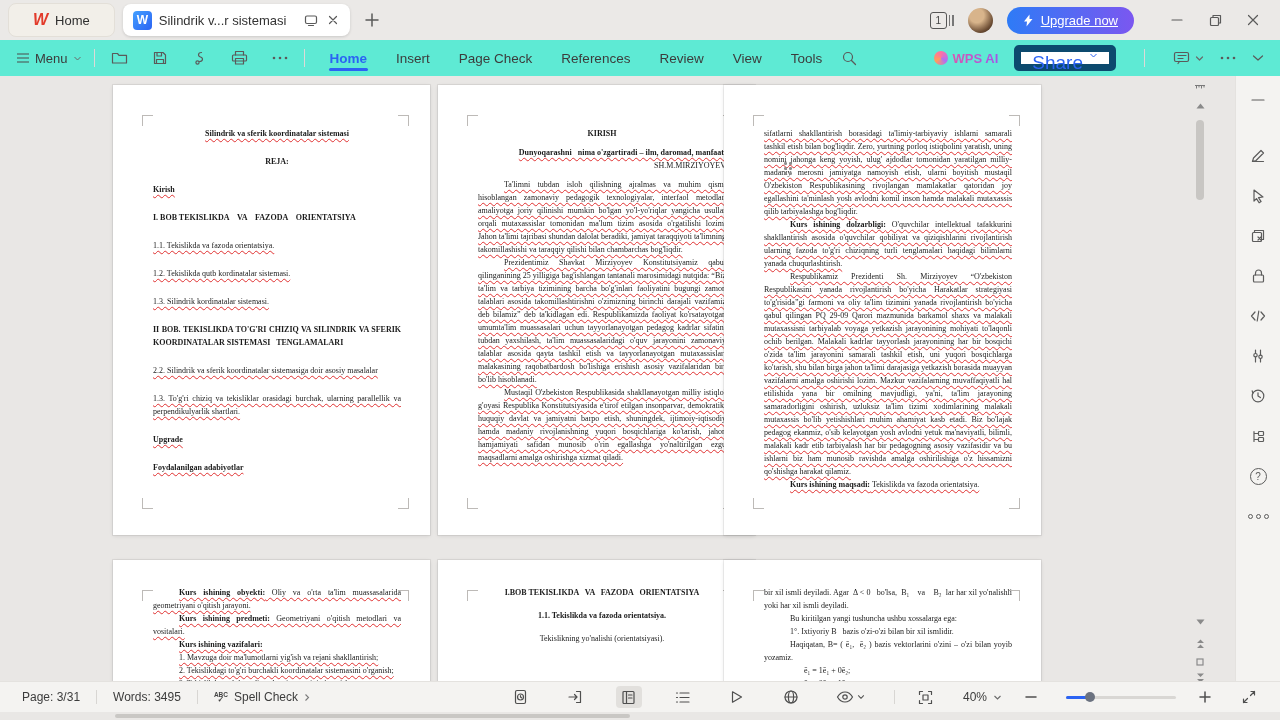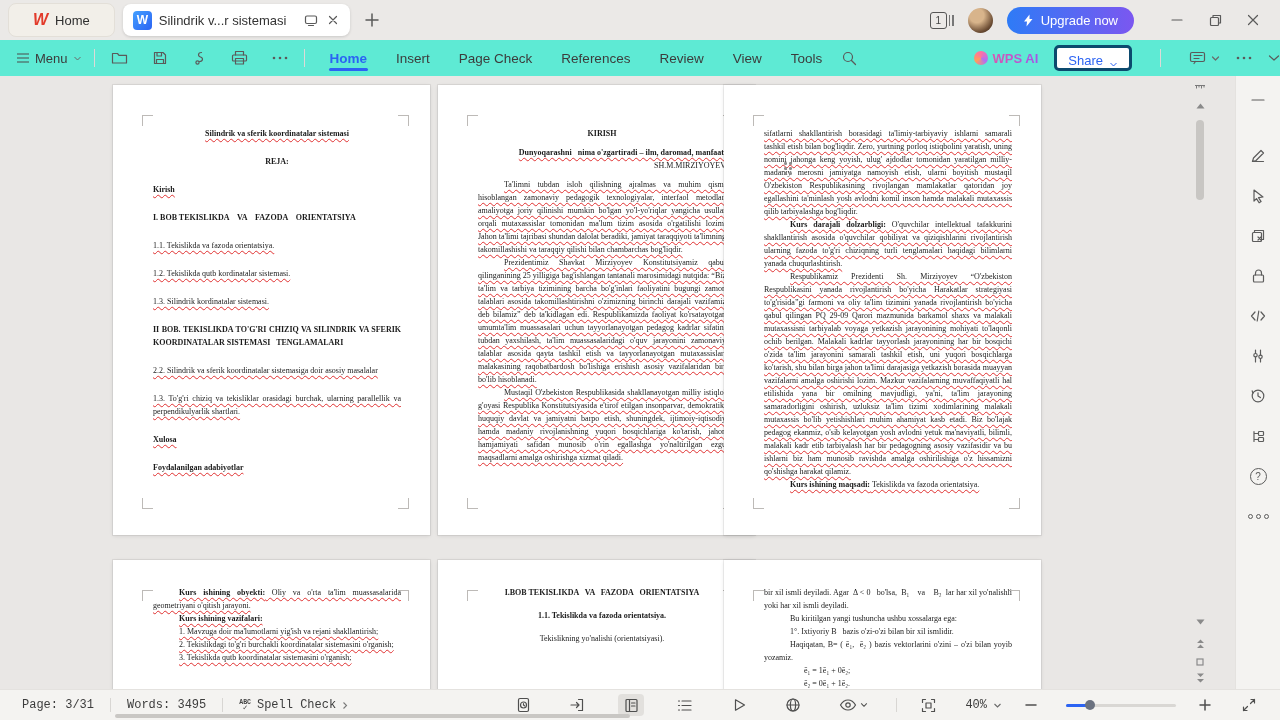--- a/index.html
+++ b/index.html
@@ -18,40 +18,40 @@
   .ic svg{stroke:#5a5a5a;fill:none;stroke-width:1.2;stroke-linecap:round;stroke-linejoin:round;display:block;}
   .plusbtn{margin-left:14px;}
   .tb-right{margin-left:auto;display:flex;align-items:center;gap:14px;padding-right:10px;}
   .wincount{display:flex;align-items:center;gap:2px;}
   .wincount .box{width:15px;height:15px;border:1.2px solid #555;border-radius:3px;font-size:10px;color:#444;
                  display:flex;align-items:center;justify-content:center;}
   .wincount .bars{display:flex;gap:2px;}
   .wincount .bars i{width:1.5px;height:11px;background:#777;}
   .avatar{width:25px;height:25px;border-radius:50%;background:radial-gradient(circle at 35% 30%,#d8b48b 0 30%,#6b4c33 70%,#2e2019);}
   .upgrade{display:flex;align-items:center;gap:7px;height:27px;padding:0 16px;border:none;border-radius:14px;
-           background:linear-gradient(90deg,#2e7bf6,#7b57f0);color:#fff;font-size:13px;cursor:pointer;}
+           background:linear-gradient(90deg,#2e7bf6,#7b57f0);color:#fff;font-size:13px;cursor:pointer;text-decoration:underline;}
   .winbtns{display:flex;align-items:center;gap:4px;margin-left:12px;}
   .winbtn{width:34px;height:30px;display:flex;align-items:center;justify-content:center;}
   
   .ribbon{position:absolute;left:0;top:40px;width:100%;height:36px;background:#5eead4;border-bottom:1px solid #e6e4e1;
           display:flex;align-items:center;font-size:13px;}
   .menu-group{display:flex;align-items:center;gap:5px;margin-left:16px;color:#3c3c3c;}
   .vsep{width:1px;height:18px;background:#dcdad7;margin:0 12px;}
   .qicons{display:flex;align-items:center;gap:24px;margin:0 4px;}
   .tabs{display:flex;align-items:center;gap:27px;margin-left:12px;color:#3c3c3c;font-size:13.5px;}
   .tab{position:relative;padding:7px 1px;cursor:default;}
   .tab.active{color:#2b63f3;font-weight:bold;}
   .tab.active::after{content:"";position:absolute;left:0;right:0;bottom:2px;height:3px;border-radius:2px;background:#2b63f3;}
   .searchbtn{margin-left:18px;}
-  .rb-right{margin-left:auto;display:flex;align-items:center;gap:16px;}
+  .rb-right{margin-left:auto;display:flex;align-items:center;gap:16px;padding-right:16px;}
   .wpsai{display:flex;align-items:center;gap:5px;font-size:13px;font-weight:bold;
          background:linear-gradient(90deg,#f0569b,#a355e8);-webkit-background-clip:text;background-clip:text;color:transparent;}
   .aidot{width:14px;height:14px;border-radius:50%;background:conic-gradient(#ff6fa5,#b06ff5,#ff9d5c,#ff6fa5);}
-  .sharebtn{display:flex;align-items:flex-end;gap:6px;height:26px;padding:0 11px;border:3px solid #0c4a6e;border-radius:5px;
-            background:#fff;color:#2b63f3;font-size:13px;}
+  .sharebtn{display:flex;align-items:flex-start;gap:6px;height:26px;padding:0 11px;border:7px solid #0c4a6e;border-radius:5px;
+            background:#fff;color:#2b63f3;font-size:19px;}
   
   .workarea{position:absolute;left:0;top:76px;right:0;bottom:30px;background:#e9e7e5;overflow:hidden;}
   .page{position:absolute;width:317px;height:450px;background:#fff;box-shadow:0 0 0 1px rgba(0,0,0,.06),0 1px 4px rgba(0,0,0,.10);}
   .page:nth-child(3n+1){left:113px;} .page:nth-child(3n+2){left:438px;} .page:nth-child(3n){left:724px;}
   .page:nth-child(-n+3){top:9px;} .page:nth-child(n+4){top:484px;}
   .pg-inner{position:absolute;left:40px;right:29px;bottom:30px;overflow:hidden;
             font-family:"Liberation Serif",serif;font-size:8px;line-height:13px;color:#1b1b1b;}
   .p-top .pg-inner{top:42px;} .p-bot .pg-inner{top:26px;}
   .para{text-align:justify;white-space:pre-wrap;margin:0;}
   .toc .para{margin-bottom:15px;}
@@ -75,22 +75,22 @@
   .sidebar{position:absolute;right:0;top:76px;bottom:30px;width:44px;background:#f4f3f1;border-left:1px solid #e4e2df;
            display:flex;flex-direction:column;align-items:center;}
   .sb-ic{width:28px;height:28px;display:flex;align-items:center;justify-content:center;margin-top:12px;}
   .sb-ic:first-child{margin-top:10px;}
   .sb-gap{margin-top:28px;}
   .sb-ic svg{stroke:#5c5c5c;fill:none;stroke-width:1.2;stroke-linecap:round;stroke-linejoin:round;display:block;}
   .helpq{width:15px;height:15px;border:1.2px solid #5c5c5c;border-radius:50%;font-size:10px;color:#5c5c5c;
          display:flex;align-items:center;justify-content:center;}
   .moredots{display:flex;gap:3px;} .moredots i{width:3px;height:3px;border-radius:50%;border:1px solid #5c5c5c;}
   
-  .statusbar{position:absolute;left:0;bottom:0;width:100%;height:30px;background:#f4f3f1;border-top:1px solid #e4e2df;
-             display:flex;align-items:center;font-size:12px;color:#3c3c3c;font-family:Liberation Mono, monospace;}
+  .statusbar{position:absolute;left:0;bottom:8px;width:100%;height:30px;background:#f4f3f1;border-top:1px solid #e4e2df;
+             display:flex;align-items:center;font-size:12px;color:#3c3c3c;}
   .sb-left{display:flex;align-items:center;gap:0;margin-left:22px;}
   .ssep{width:1px;height:14px;background:#d8d6d3;margin:0 16px;}
   .spell{display:flex;align-items:center;gap:6px;}
   .abc{font-size:6.5px;font-weight:bold;line-height:5px;color:#444;text-align:center;}
   .abc .ck{font-size:8px;color:#444;}
   .sb-right{margin-left:auto;display:flex;align-items:center;gap:0;padding-right:18px;}
   .st-ic{width:26px;height:22px;display:flex;align-items:center;justify-content:center;margin-left:28px;border-radius:4px;}
   .st-ic.active{background:#e2e0dd;}
   .st-ic svg{stroke:#4f4f4f;fill:none;stroke-width:1.2;stroke-linecap:round;stroke-linejoin:round;display:block;}
   .zoomtxt{margin-left:24px;color:#3c3c3c;display:flex;align-items:center;gap:6px;}
@@ -272,21 +272,21 @@
             <div class="para c b sp">Silindrik va sferik koordinatalar sistemasi</div>
             <div class="para c b">REJA:</div>
             <div class="para b sp">Kirish</div>
             <div class="para b">I. BOB TEKISLIKDA    VA    FAZODA    ORIENTATSIYA</div>
             <div class="para sp">1.1. Tekislikda va fazoda orientatsiya.</div>
             <div class="para sp">1.2. Tekislikda qutb kordinatalar sistemasi.</div>
             <div class="para sp">1.3. Silindrik kordinatalar sistemasi.</div>
             <div class="para b">II BOB. TEKISLIKDA TO'G'RI CHIZIQ VA SILINDRIK VA SFERIK KOORDINATALAR SISTEMASI   TENGLAMALARI</div>
             <div class="para sp">2.2. Silindrik va sferik koordinatalar sistemasiga doir asosiy masalalar</div>
             <div class="para sp">1.3. To'g'ri chiziq va tekisliklar orasidagi burchak, ularning parallellik va perpendikulyarlik shartlari.</div>
-            <div class="para b sp">Xulosa</div>
+            <div class="para b sp">Upgrade</div>
             <div class="para b sp">Foydalanilgan adabiyotlar</div>
           </div>
         </div>
         <div class="page p-top">
           <i class="crop tl"></i>
           <i class="crop tr"></i>
           <i class="crop bl"></i>
           <i class="crop br"></i>
           <div class="pg-inner">
             <div class="para c b mb">KIRISH</div>
@@ -297,30 +297,31 @@
             <div class="para i sp">Mustaqil O'zbekiston Respublikasida shakllanayotgan milliy istiqlol g'oyasi Respublika Konstitutsiyasida e'tirof etilgan insonparvar, demokratik, huquqiy davlat va jamiyatni barpo etish, shuningdek, ijtimoiy-iqtisodiy hamda madaniy rivojlanishning yuqori bosqichlariga ko'tarish, jahon hamjamiyati safidan munosib o'rin egallashga yo'naltirilgan ezgu maqsadlarni amalga oshirishga xizmat qiladi.</div>
           </div>
         </div>
         <div class="page p-top">
           <i class="crop tl"></i>
           <i class="crop tr"></i>
           <i class="crop bl"></i>
           <i class="crop br"></i>
           <div class="pg-inner">
             <div class="para sp">sifatlarni shakllantirish borasidagi ta'limiy-tarbiyaviy ishlarni samarali tashkil etish bilan bog'liqdir. Zero, yurtning porloq istiqbolini yaratish, uning nomini jahonga keng yoyish, ulug' ajdodlar tomonidan yaratilgan milliy-madaniy merosni jamiyatga namoyish etish, ularni boyitish mustaqil O'zbekiston Respublikasining rivojlangan mamlakatlar qatoridan joy egallashini ta'minlash yosh avlodni komil inson hamda malakali mutaxassis qilib tarbiyalashga bog'liqdir.</div>
-            <div class="para i sp"><b>Kurs darajali dolzarbligi:</b> O'quvchilar intellektual tafakkurini shakllantirish asosida o'quvchilar qobiliyat va qiziqishlarini rivojlantirish ularning fazoda to'g'ri chiziqning turli tenglamalari haqidagi bilimlarni yanada chuqurlashtirish.</div>
+            <div class="para i sp"><b>Kurs ishining dolzarbligi:</b> O'quvchilar intellektual tafakkurini shakllantirish asosida o'quvchilar qobiliyat va qiziqishlarini rivojlantirish ularning fazoda to'g'ri chiziqning turli tenglamalari haqidagi bilimlarni yanada chuqurlashtirish.</div>
             <div class="para i sp">Respublikamiz Prezidenti Sh. Mirziyoyev “O'zbekiston Respublikasini yanada rivojlantirish bo'yicha Harakatlar strategiyasi to'g'risida”gi farmoni va oliy ta'lim tizimini yanada rivojlantirish bo'yicha qabul qilingan PQ 29-09 Qarori mazmunida barkamol shaxs va malakali mutaxassisni tarbiyalab voyaga yetkazish jarayonining mohiyati to'laqonli ochib berilgan. Malakali kadrlar tayyorlash jarayonining har bir bosqichi o'zida ta'lim jarayonini samarali tashkil etish, uni yuqori bosqichlarga ko'tarish, shu bilan birga jahon ta'limi darajasiga yetkazish borasida muayyan vazifalarni amalga oshirishi lozim. Mazkur vazifalarning muvaffaqiyatli hal etilishida yana bir omilning mavjudligi, ya'ni, ta'lim jarayoning samaradorligini oshirish, uzluksiz ta'lim tizimi xodimlarining malakali mutaxassis bo'lib yetishishlari muhim ahamiyat kasb etadi. Biz bo'lajak pedagog ekanmiz, o'sib kelayotgan yosh avlodni yetuk ma'naviyatli, bilimli, malakali kadr etib tarbiyalash har bir pedagogning asosiy vazifasidir va bu ishlarni biz ham munosib ravishda amalga oshirilishiga o'z hissamizni qo'shishga harakat qilamiz.</div>
             <div class="para i sp"><b>Kurs ishining maqsadi:</b> Tekislikda va fazoda orientatsiya.</div>
           </div>
         </div>
         <div class="page p-bot">
           <i class="crop tl"></i>
           <i class="crop tr"></i>
           <div class="pg-inner">
             <div class="para i sp"><b>Kurs ishining obyekti:</b> Oliy va o'rta ta'lim muassasalarida geometriyani o'qitish jarayoni.</div>
+            <div class="para i sp"><b>Kurs ishining predmeti:</b> Geometriyani o'qitish metodlari va vositalari.</div>
             <div class="para i sp"><b>Kurs ishining vazifalari:</b></div>
             <div class="para i sp">1. Mavzuga doir ma'lumotlarni yig'ish va rejani shakllantirish;</div>
             <div class="para i sp">2. Tekislikdagi to'g'ri burchakli koordinatalar sistemasini o'rganish;</div>
             <div class="para i sp">3. Tekislikda qutb koordinatalar sistemasini o'rganish;</div>
           </div>
         </div>
         <div class="page p-bot">
           <i class="crop tl"></i>
           <i class="crop tr"></i>
           <div class="pg-inner">

